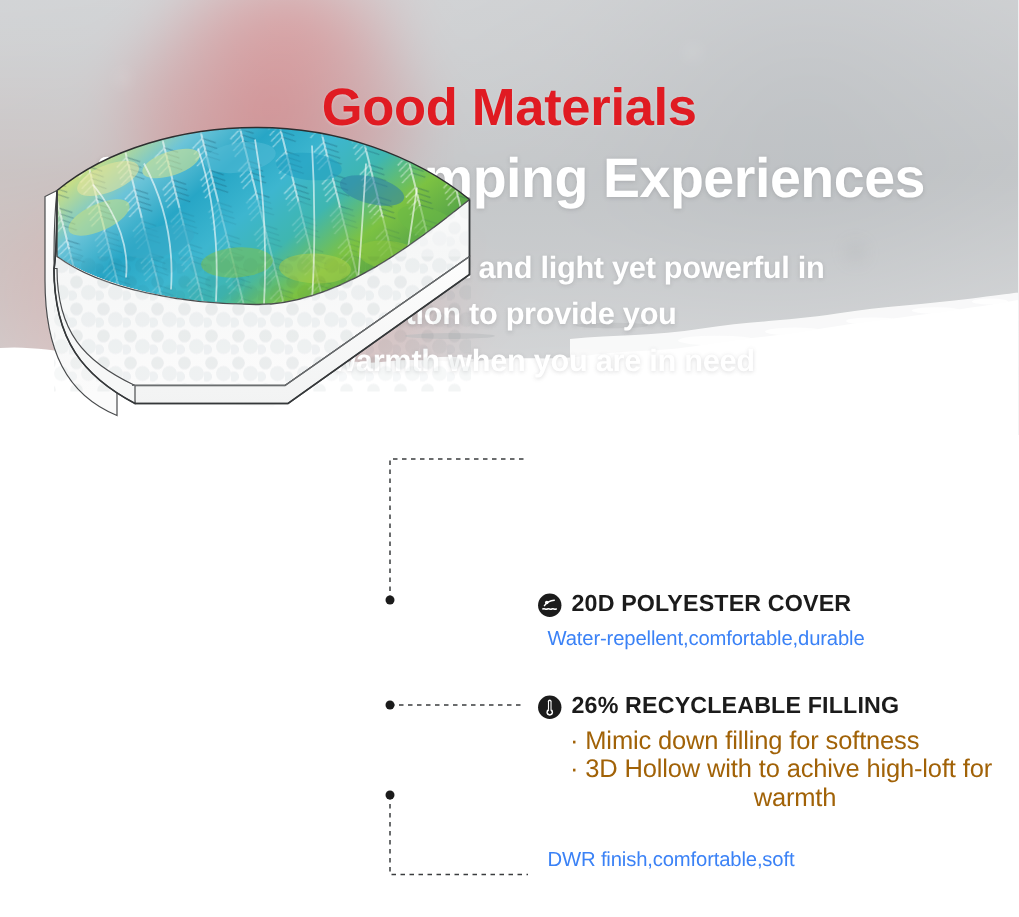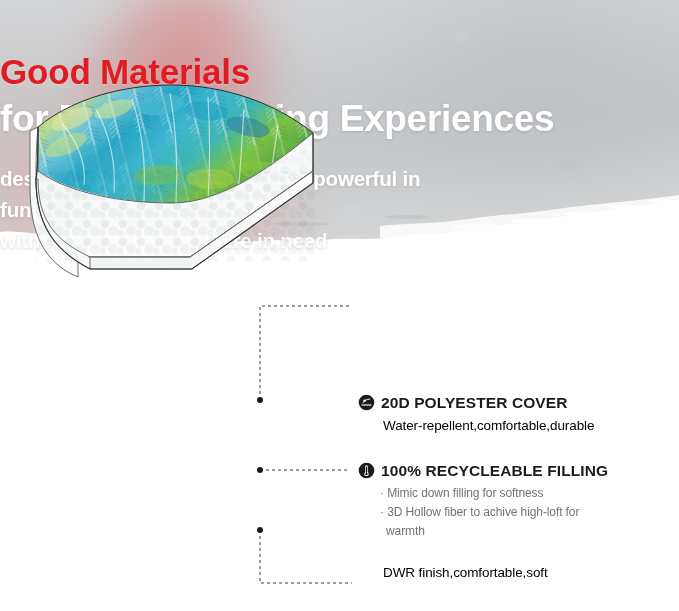--- a/index.html
+++ b/index.html
@@ -47,20 +47,21 @@
     background:linear-gradient(180deg, rgba(225,226,228,.30) 0%, rgba(214,216,218,.18) 40%, rgba(230,231,232,.35) 80%, rgba(250,250,250,.55) 100%);
   }
 
   
   .torn {
     position:absolute; left:0; bottom:0; width:679px; height:110px; pointer-events:none;
   }
 
   .hero-text {
     position:absolute; left:0; top:0; width:679px; height:290px;
+    text-align:center;
   }
   .title-red {
     position:absolute; top:52px; left:0; right:0;
     font-size:35px; font-weight:bold; color:#e01b22;
     letter-spacing:-.2px;
     text-shadow:0 1px 2px rgba(255,255,255,.35);
   }
   .title-white {
     position:absolute; top:98px; left:0; right:0;
     font-size:37px; font-weight:bold; color:#ffffff;
@@ -83,38 +84,38 @@
   .leaders { position:absolute; left:0; top:290px; width:679px; height:321px; pointer-events:none; }
 
   
   .specs { position:absolute; left:358px; top:384px; width:316px; }
 
   .spec { position:relative; }
   .spec-1 { position:absolute; left:0;  top:10px;  width:316px; }
   .spec-2 { position:absolute; left:0;  top:78px;  width:316px; }
   .spec-3 { position:absolute; left:0;  top:175px; width:316px; }
 
-  .spec-head { display:flex; gap:6px; }
+  .spec-head { display:flex; align-items:center; gap:6px; }
   .badge { flex:0 0 auto; width:17px; height:17px; display:block; }
   .spec-title {
     font-size:15.5px; font-weight:bold; color:#1b1b1b;
     letter-spacing:.1px; white-space:nowrap;
   }
   .spec-title.small { font-size:14.8px; }
   .spec-desc {
-    margin-top:5px; margin-left:25px;
-    font-size:13.5px; color:#000000; line-height:18px;
+    margin-top:5px; margin-left:7px;
+    font-size:13.5px; color:#3b82f6; line-height:18px;
     letter-spacing:-.1px;
   }
   .bullets { margin-top:4px; margin-left:22px; }
   .bullets div {
-    font-size:12px; color:#737373; line-height:19px; letter-spacing:-.1px;
+    font-size:17px; color:#a16207; line-height:19px; letter-spacing:-.1px;
     text-indent:0;
   }
-  .bullets div.wrap { padding-left:6px; }
+  .bullets div.wrap { padding-left:6px;text-align:center; }
 </style>
 </head>
 <body>
 
 <div class="page">
 
   <div class="hero">
     <div class="hero-photo"></div>
     <div class="hero-grain"></div>
     <div class="hero-veil"></div>
@@ -303,25 +304,25 @@
 
     <div class="spec spec-2">
       <div class="spec-head">
         <svg class="badge" viewBox="0 0 24 24">
           <circle cx="12" cy="12" r="11" fill="#1b1b1b"></circle>
           <rect x="10.3" y="4.6" width="3.4" height="10.2" rx="1.7" fill="#fff"></rect>
           <circle cx="12" cy="16.8" r="3.1" fill="#fff"></circle>
           <rect x="11.3" y="6.2" width="1.4" height="10" rx=".7" fill="#1b1b1b"></rect>
           <circle cx="12" cy="16.8" r="1.7" fill="#1b1b1b"></circle>
         </svg>
-        <div class="spec-title">100% RECYCLEABLE FILLING</div>
+        <div class="spec-title">26% RECYCLEABLE FILLING</div>
       </div>
       <div class="bullets">
         <div>· Mimic down filling for softness</div>
-        <div>· 3D Hollow fiber to achive high-loft for</div>
+        <div>· 3D Hollow with to achive high-loft for</div>
         <div class="wrap">warmth</div>
       </div>
     </div>
 
     <div class="spec spec-3">
       <div class="spec-desc">DWR finish,comfortable,soft</div>
     </div>
 
   </div>
 </div>

